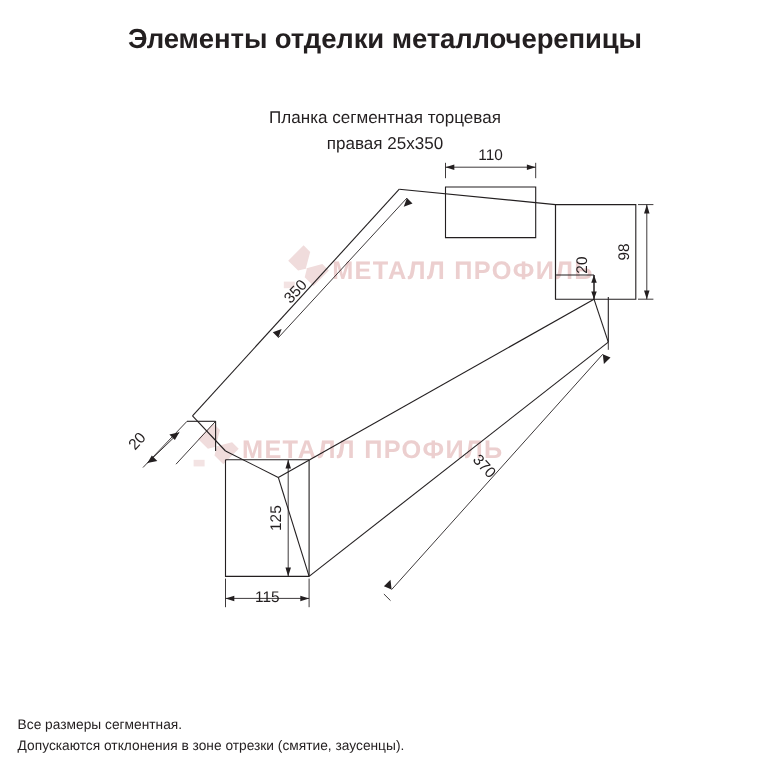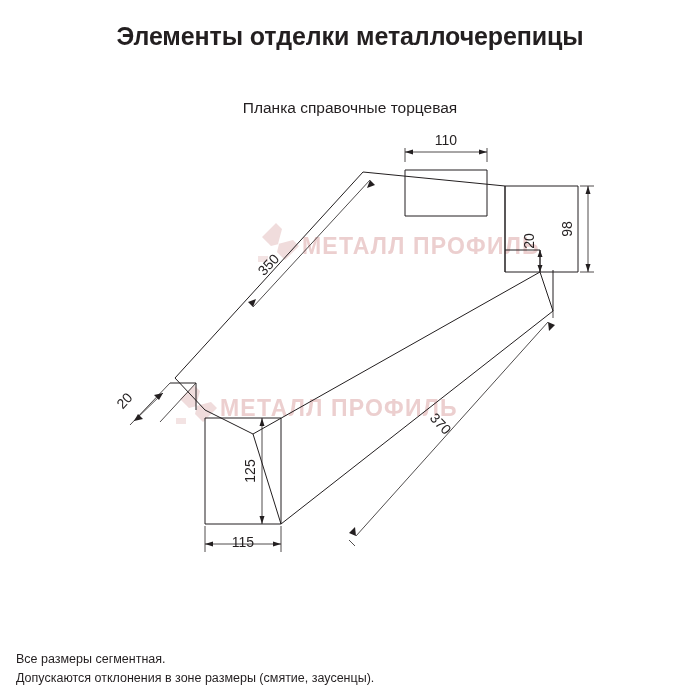--- a/index.html
+++ b/index.html
@@ -70,21 +70,22 @@
   }
 </style>
 </head>
 <body>
 
 <div class="page">
 
   <div class="title">Элементы отделки металлочерепицы</div>
 
   <div class="subtitle">
-    <div>Планка справочные торцевая</div>
+    <div>Планка сегментная торцевая</div>
+    <div>правая 25х350</div>
   </div>
 
   <svg class="drawing" width="700" height="700" viewBox="0 0 700 700">
 
     <g>
       <path class="wm" d="M262 237 l14 -14 6 6 -4 15 15 -4 6 6 -14 14 -8 -8 2 -8 -8 2z"></path>
       <path class="wm" d="M258 256 h10 v6 h-10z" opacity="0.8"></path>
       <text class="wm-text" x="302" y="254">МЕТАЛЛ ПРОФИЛЬ</text>
     </g>
     <g>
@@ -177,16 +178,16 @@
       <text x="128" y="404" font-size="14" text-anchor="middle" transform="rotate(-47 128 404)">20</text>
       <text x="255" y="471" font-size="14" text-anchor="middle" transform="rotate(-90 255 471)">125</text>
       <text x="243" y="547" font-size="14" text-anchor="middle">115</text>
       <text x="437" y="427" font-size="14" text-anchor="middle" transform="rotate(47 437 427)">370</text>
     </g>
 
   </svg>
 
   <div class="footer">
     <div>Все размеры сегментная.</div>
-    <div>Допускаются отклонения в зоне размеры (смятие, заусенцы).</div>
+    <div>Допускаются отклонения в зоне отрезки (смятие, заусенцы).</div>
   </div>
 
 </div>
 
 </body></html>

